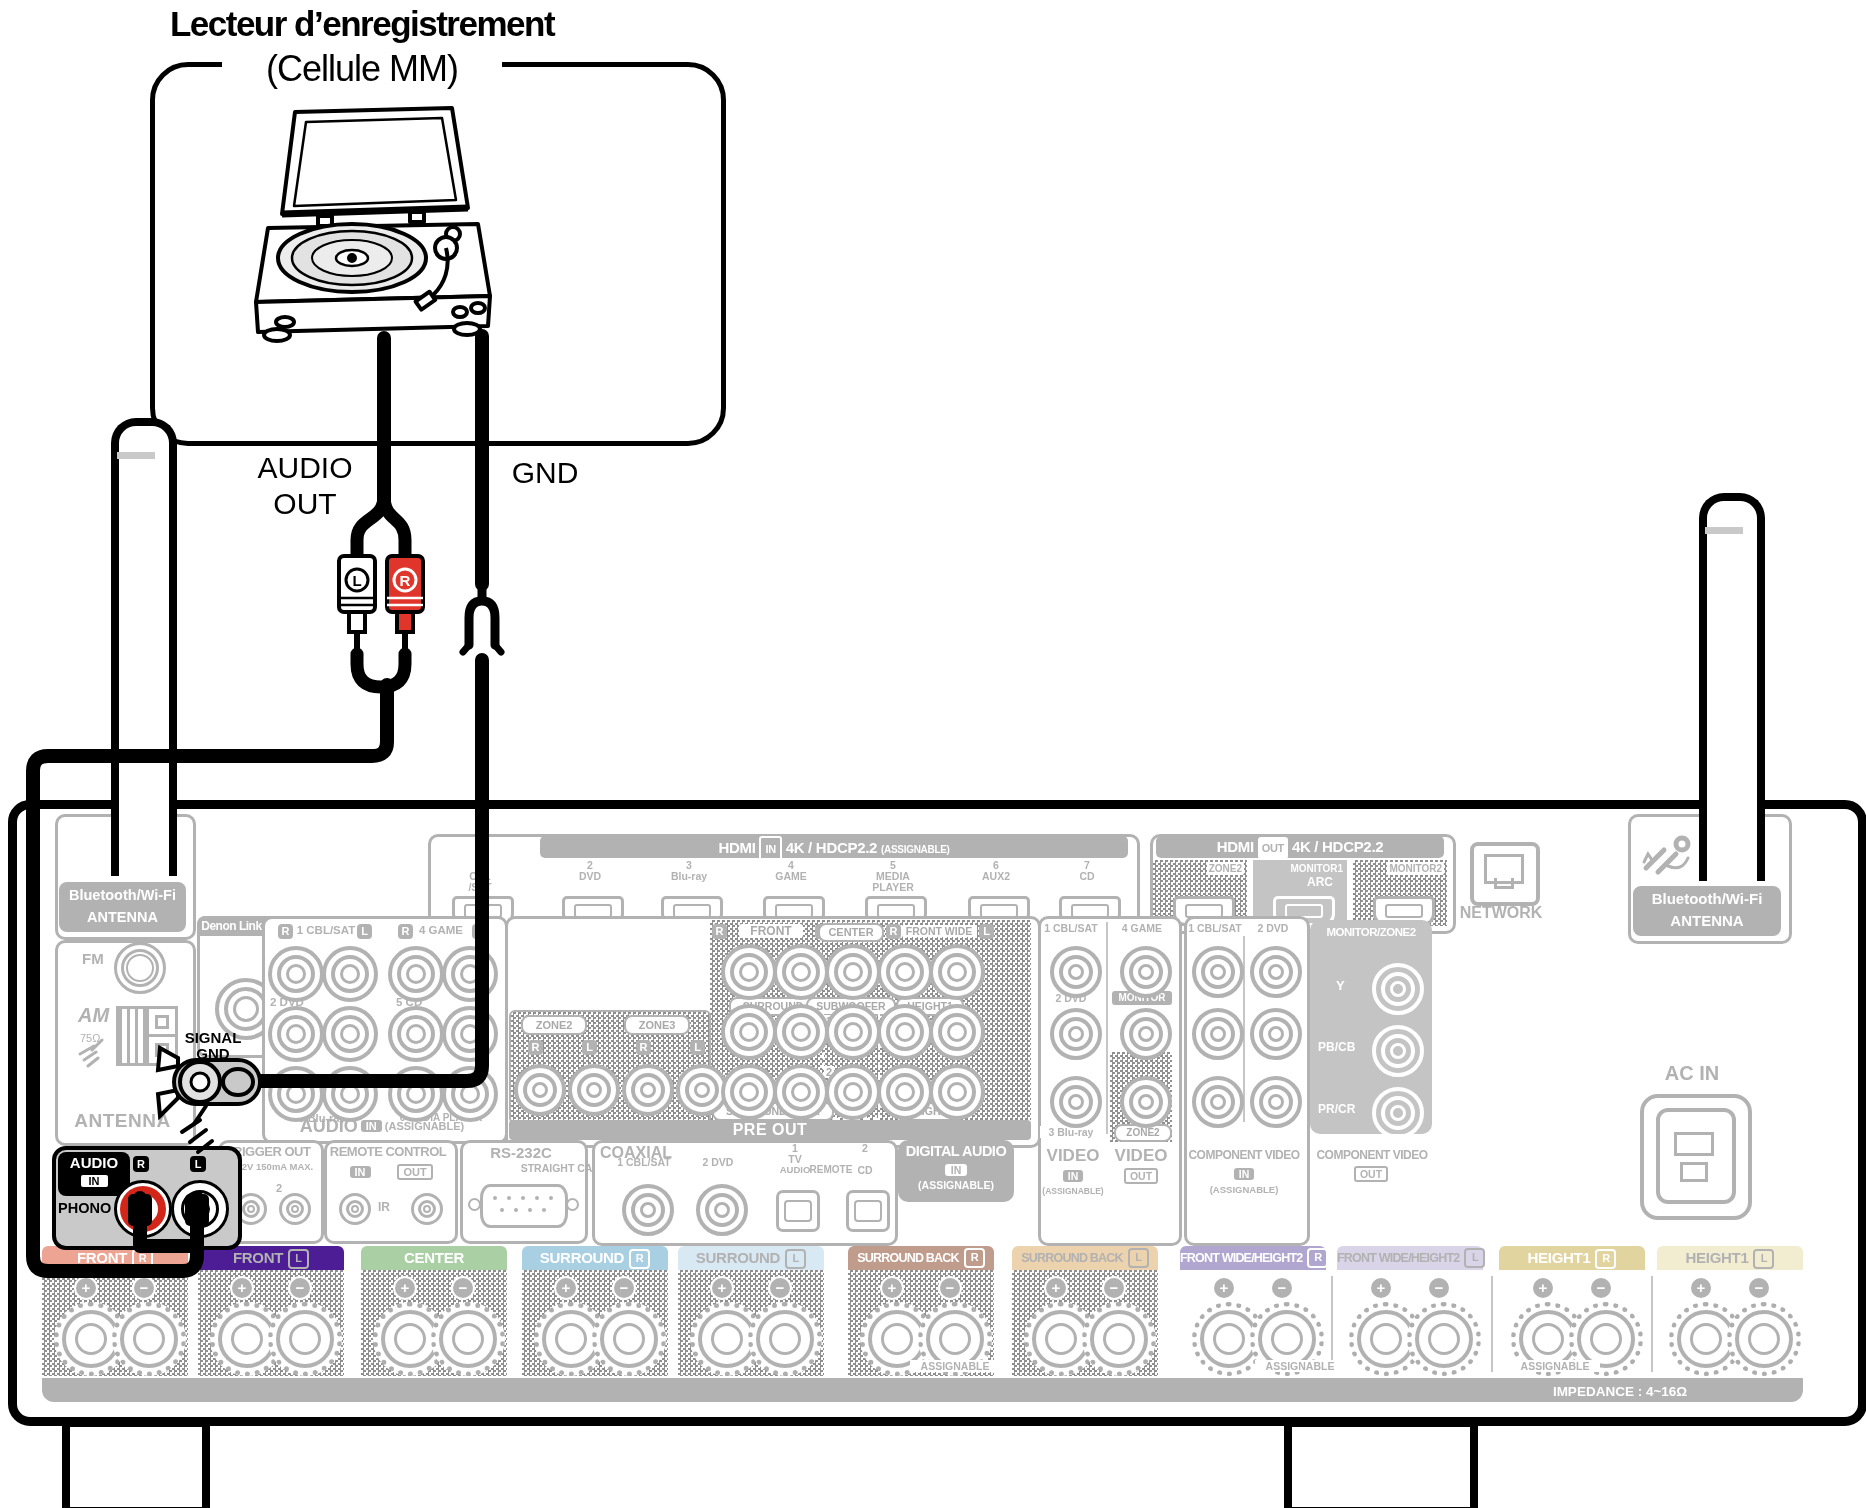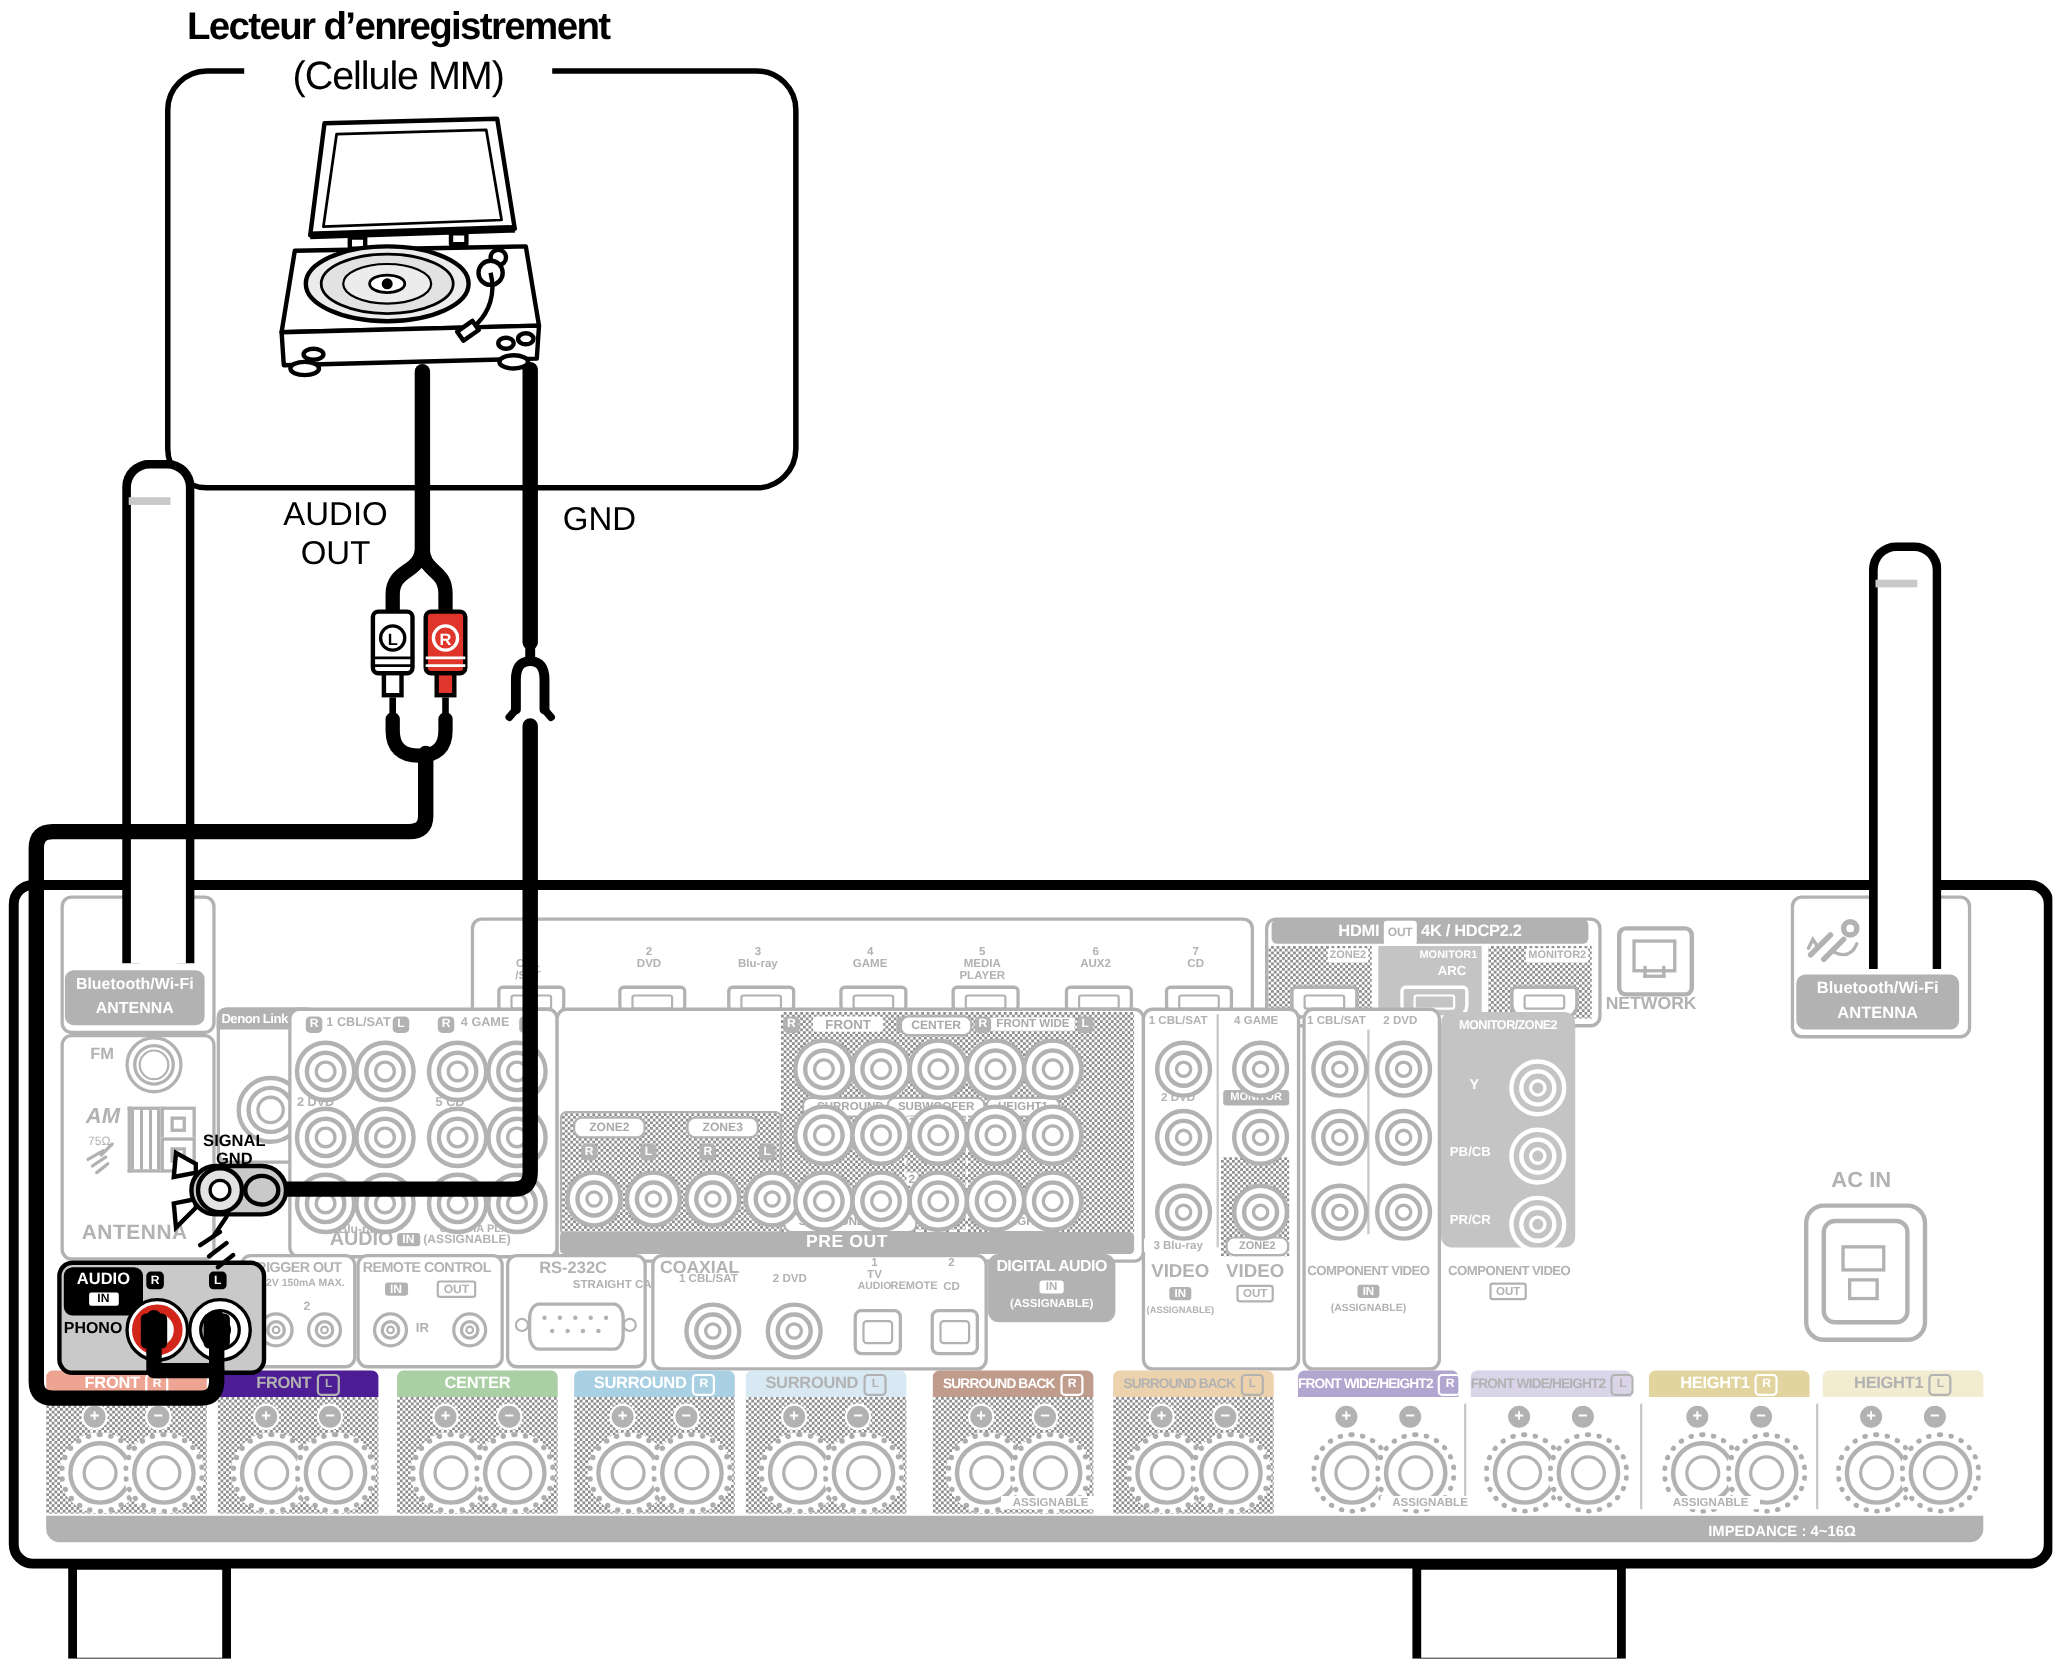--- a/index.html
+++ b/index.html
@@ -123,20 +123,23 @@
           <circle cx="44" cy="22" r="6"></circle>
         <path d="M30,44 q14,6 20,-8" stroke-width="3"></path>
           <path d="M6,40 l4,-8 4,6" stroke-width="3"></path>
       </g>
     </svg>
     <div class="abs bar" style="left:1633px;top:886px;width:148px;height:48px;border-radius:8px;font-size:15px;line-height:22px;padding-top:2px;">
       <span>Bluetooth/Wi-Fi</span><br><span>ANTENNA</span>
     </div>
 
     <div class="abs gbox" style="left:428px;top:834px;width:706px;height:94px;"></div>
+    <div class="abs bar" style="left:540px;top:836px;width:588px;height:22px;border-radius:5px;font-size:15px;line-height:22px;letter-spacing:-0.3px;">
+      <span>HDMI</span>&nbsp;<span class="chipInBar" style="font-size:11px;">IN</span>&nbsp;<span>4K / HDCP2.2</span>&nbsp;<span style="font-size:10px;">(ASSIGNABLE)</span>
+    </div>
     <div id="hdmiInPorts">
         <div class="abs ctr b g" style="left:442px;top:860px;width:76px;font-size:10.5px;line-height:11px;">1<br>CBL<br>/SAT</div>
         <div class="hport" style="left:452px;top:896px;"></div>
         <div class="abs ctr b g" style="left:552px;top:860px;width:76px;font-size:10.5px;line-height:11px;">2<br>DVD</div>
         <div class="hport" style="left:562px;top:896px;"></div>
         <div class="abs ctr b g" style="left:651px;top:860px;width:76px;font-size:10.5px;line-height:11px;">3<br>Blu-ray</div>
         <div class="hport" style="left:661px;top:896px;"></div>
         <div class="abs ctr b g" style="left:753px;top:860px;width:76px;font-size:10.5px;line-height:11px;">4<br>GAME</div>
         <div class="hport" style="left:763px;top:896px;"></div>
         <div class="abs ctr b g" style="left:855px;top:860px;width:76px;font-size:10.5px;line-height:11px;">5<br>MEDIA<br>PLAYER</div>

